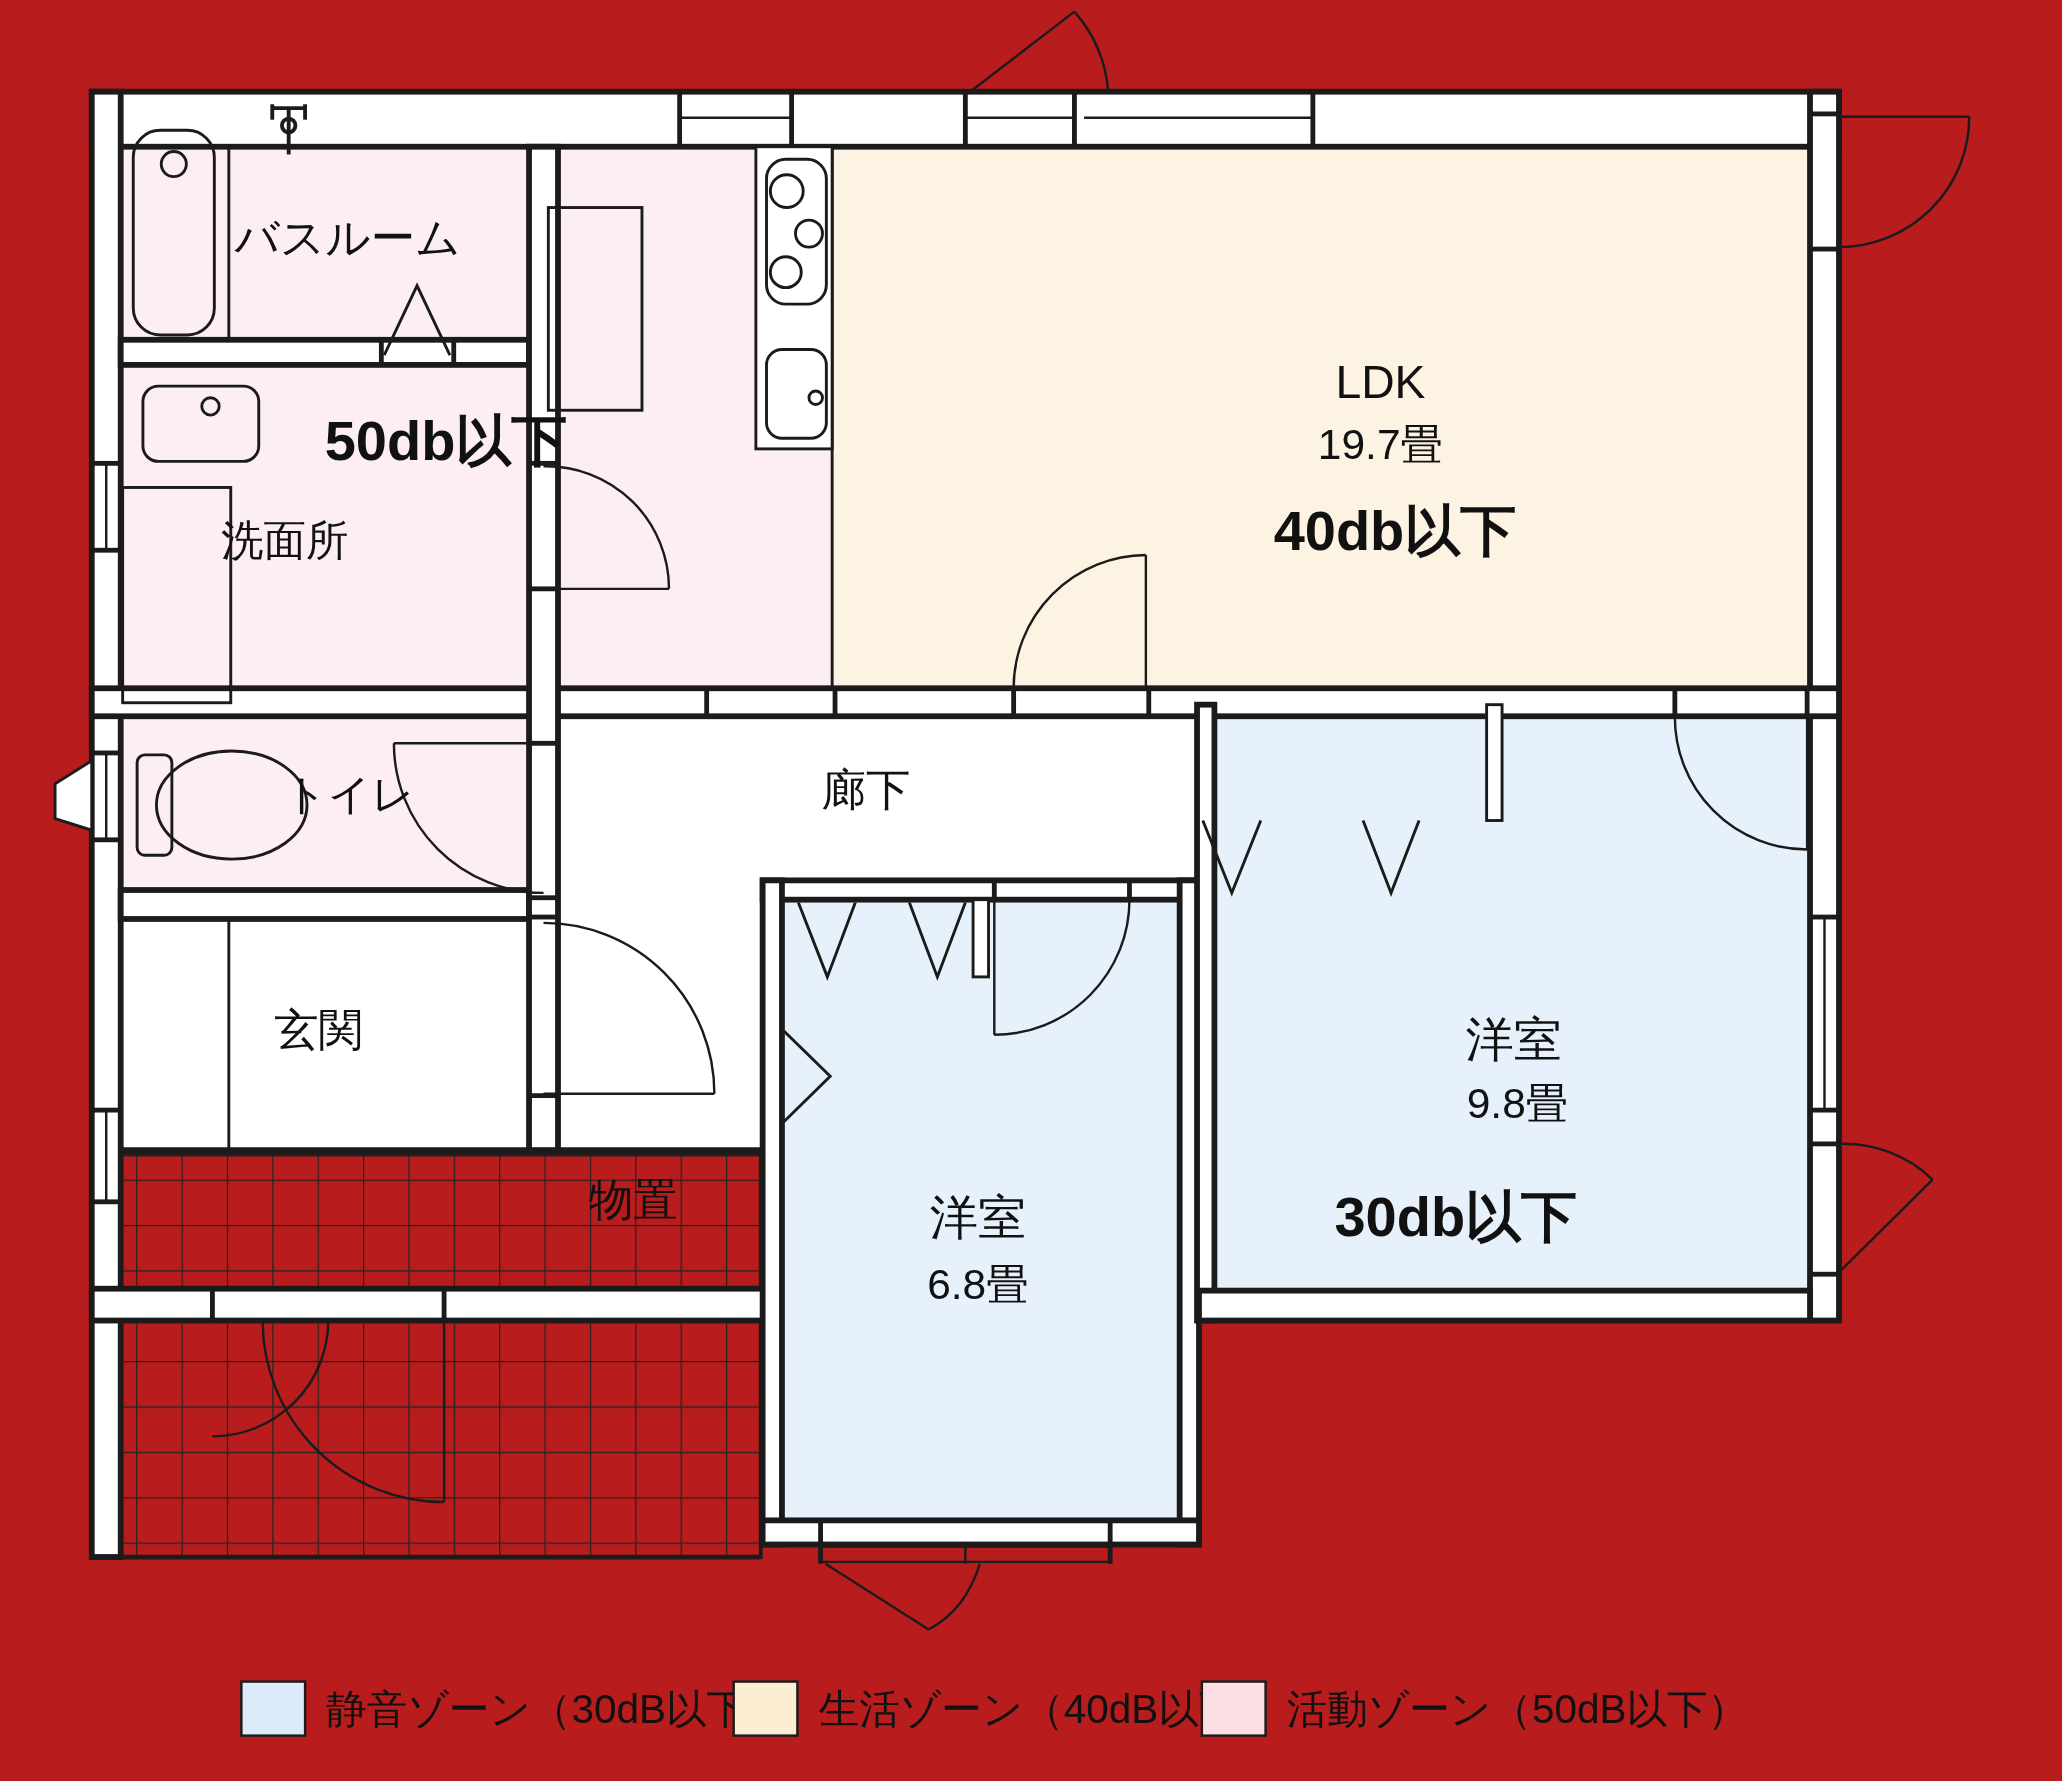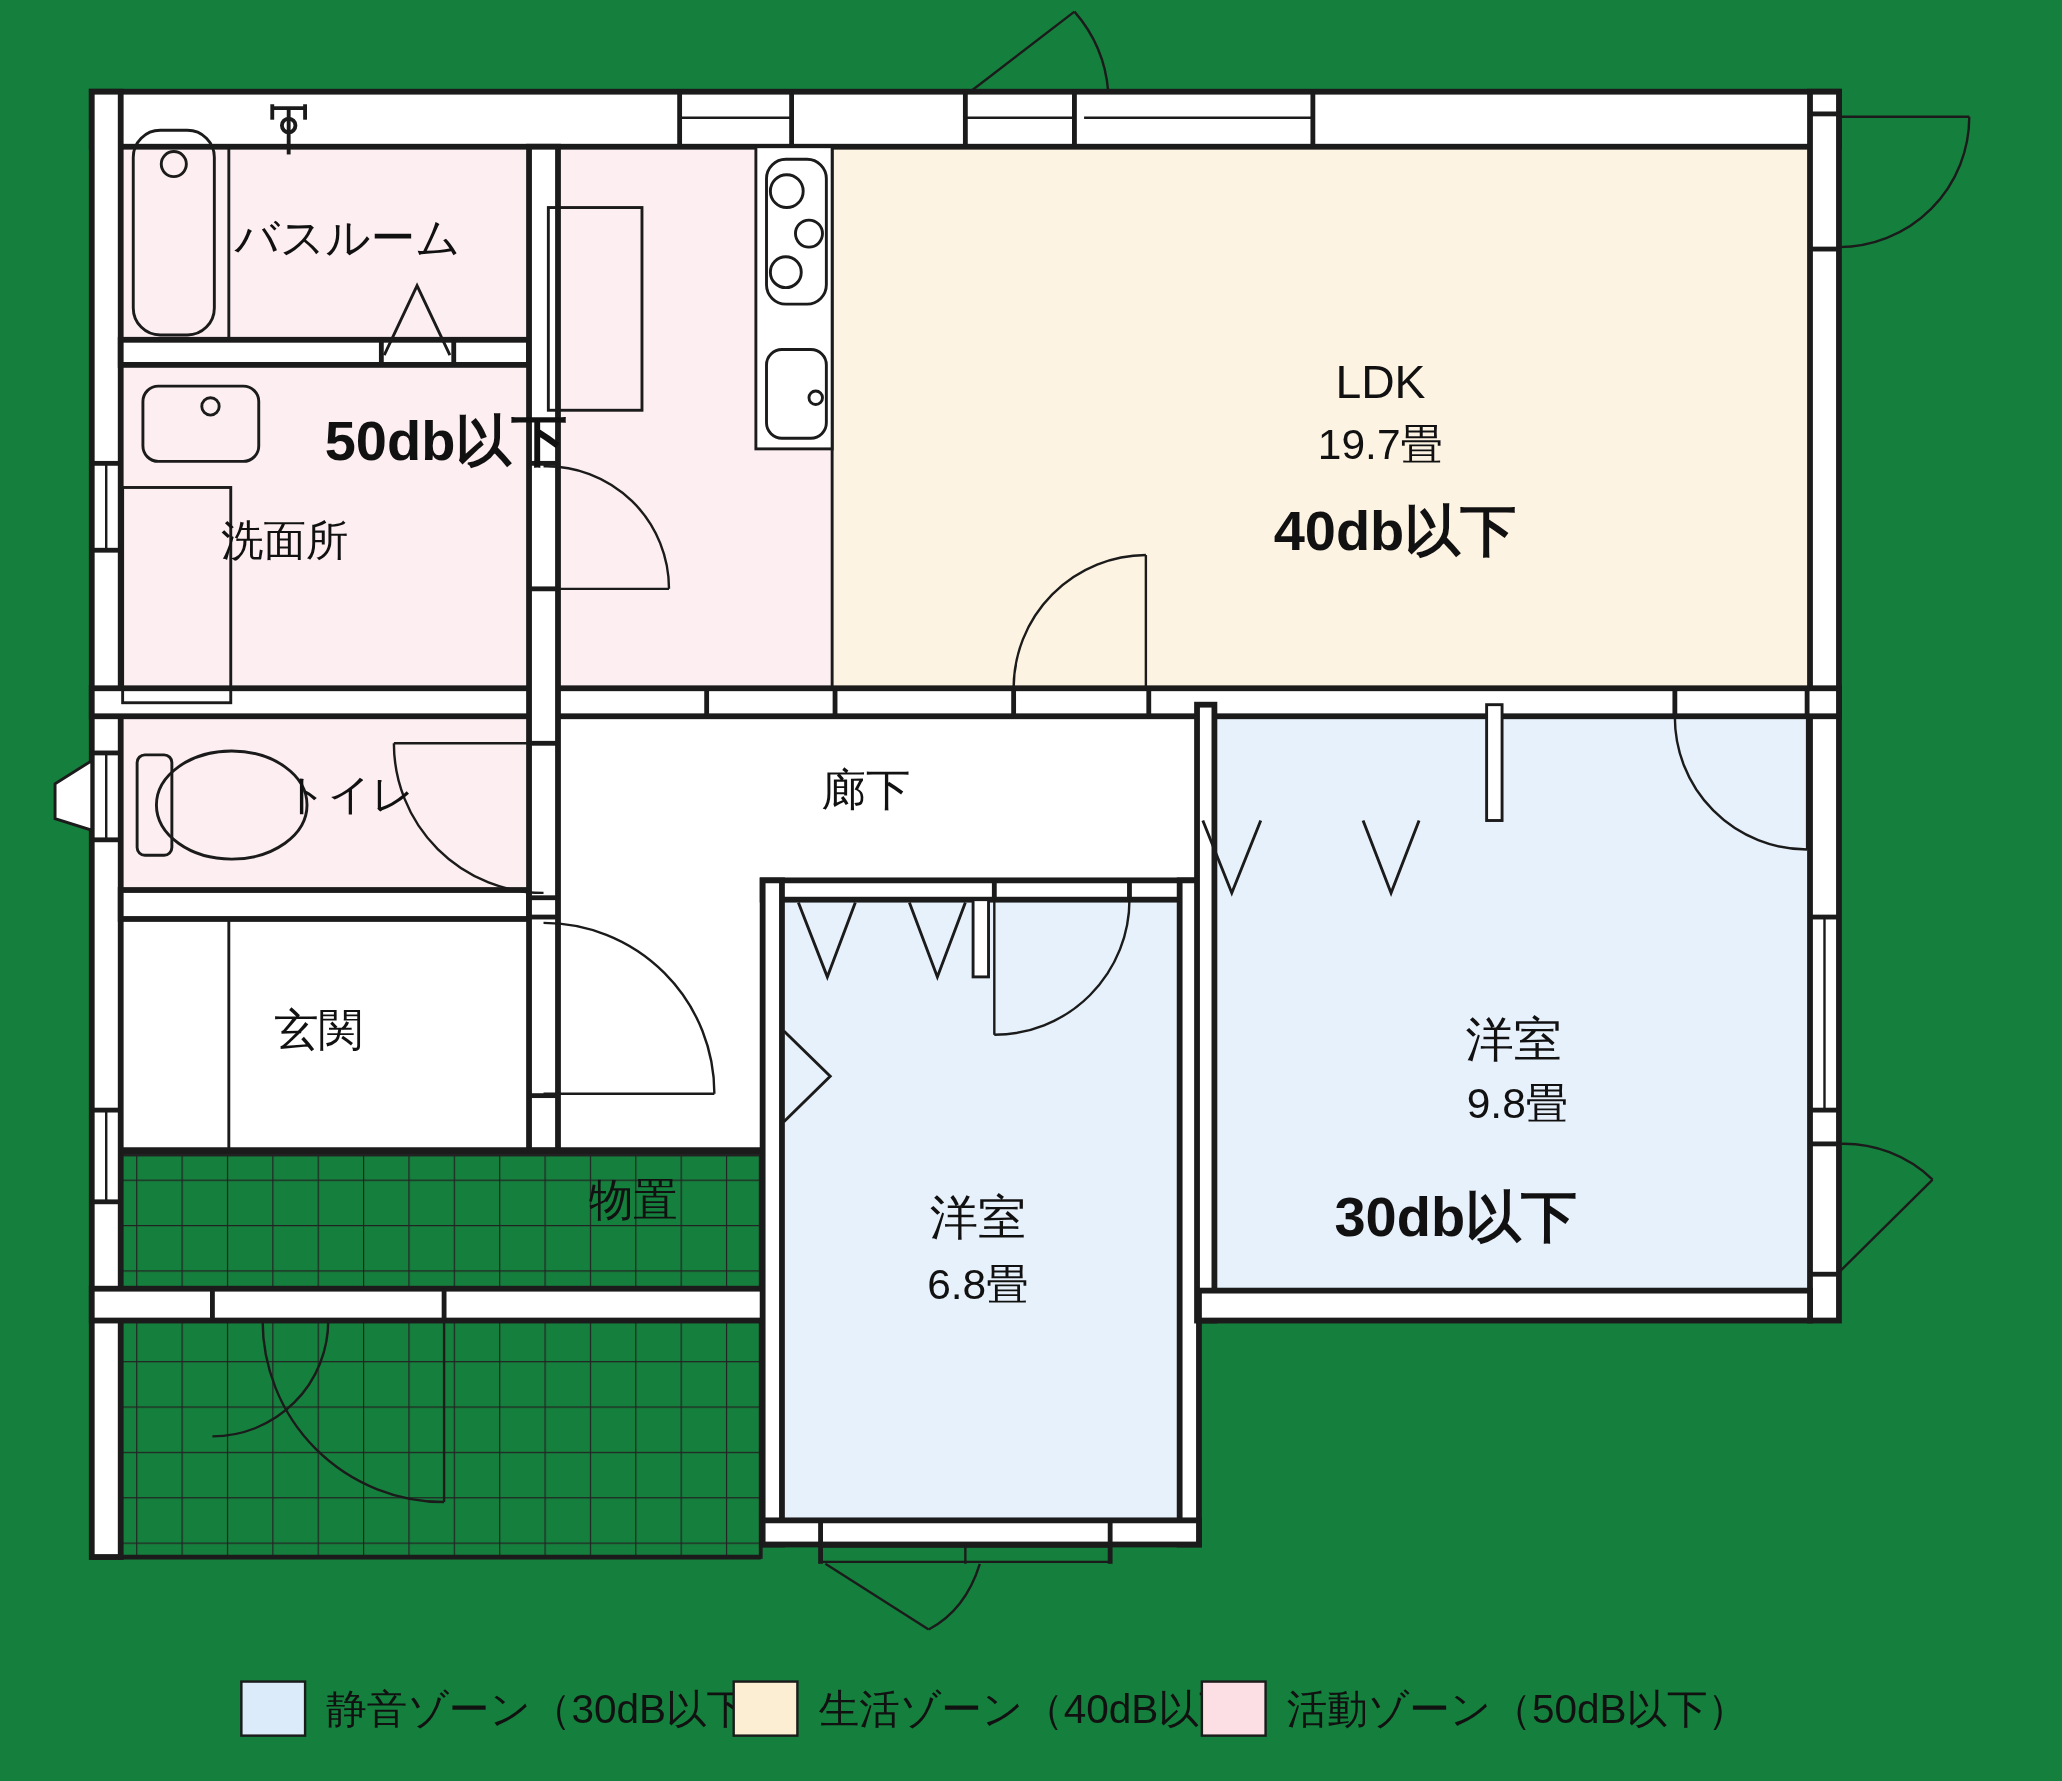--- a/index.html
+++ b/index.html
@@ -1,16 +1,16 @@
 <!DOCTYPE html>
 <html><head>
 <meta charset="utf-8">
 <style>
   html,body{margin:0;padding:0;background:#fff;}
-  .stage{width:2062px;height:1781px;position:relative;background:#15803d;
+  .stage{width:2062px;height:1781px;position:relative;background:#b91c1c;
          font-family:"Liberation Sans","DejaVu Sans",sans-serif;}
   svg text{font-family:"Liberation Sans","DejaVu Sans",sans-serif;fill:#111;}
   .room-label{font-size:46px;}
   .size-label{font-size:44px;}
   .db-label{font-size:58px;font-weight:700;}
   .legend-label{font-size:42px;}
 </style>
 </head>
 <body>
 

